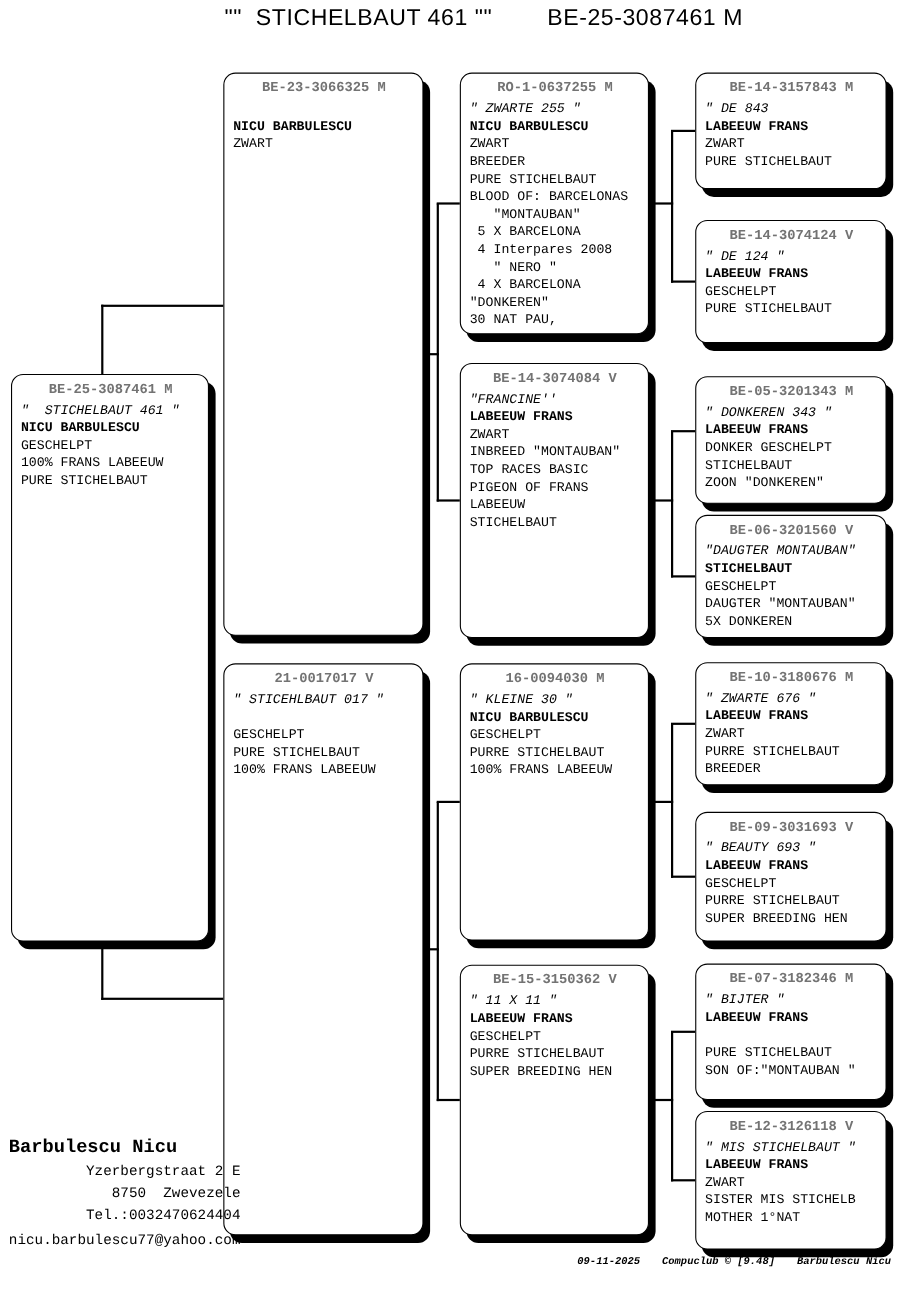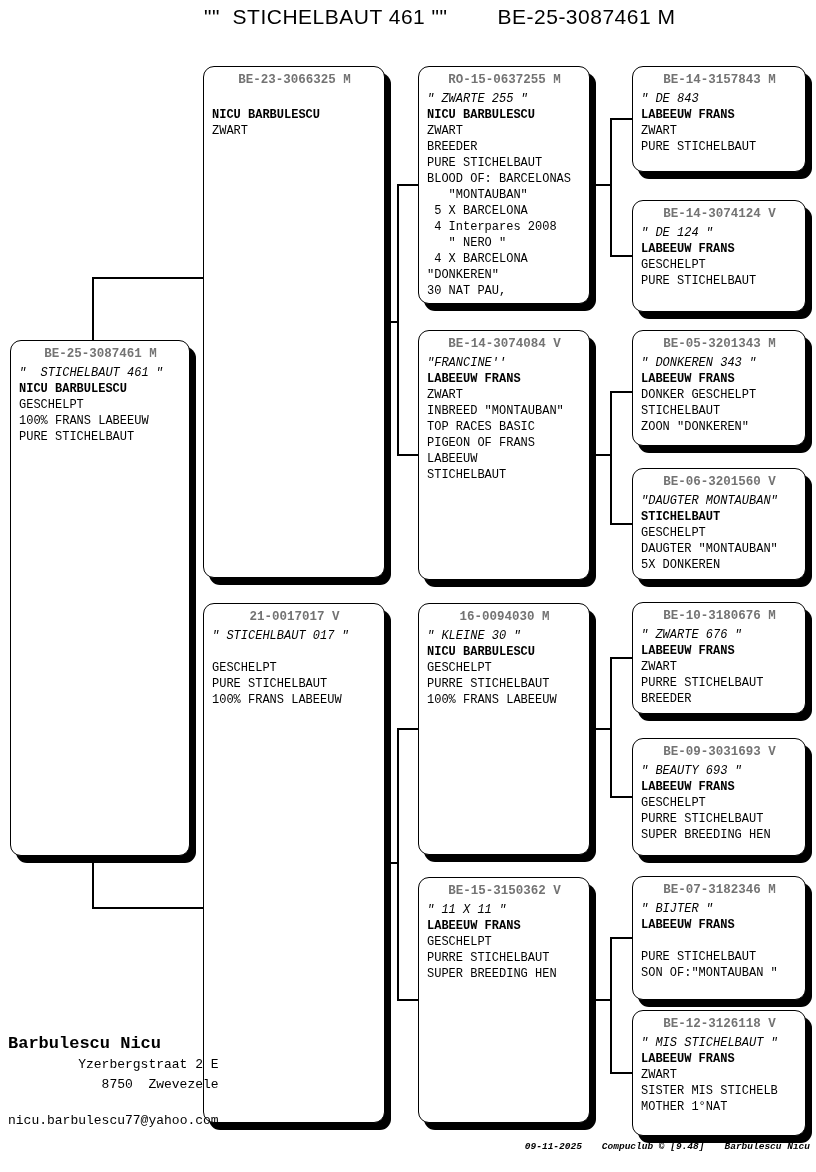--- a/index.html
+++ b/index.html
@@ -20,21 +20,21 @@
     text-align:center;color:#737373;font-weight:700;font-size:12.5px;
     line-height:15px;padding:2px 0 3px;white-space:pre;
   }
   .bline{font-size:12px;line-height:16px;white-space:pre;}
   .bline.i{font-style:italic;}
   .bline.b{font-weight:700;}
   .cl{position:absolute;background:#000;}
   .owner{position:absolute;left:8px;top:1033px;}
   .owner-name{font-weight:700;font-size:17px;line-height:22px;white-space:pre;}
   .owner-line{font-size:13px;line-height:20px;white-space:pre;text-align:right;}
-  .owner-email{font-size:13px;line-height:18px;margin-top:17px;white-space:pre;}
+  .owner-email{font-size:13px;line-height:18px;margin-top:4px;white-space:pre;}
   .footer{
     position:absolute;right:6px;top:1141px;display:flex;gap:20px;
     font-size:9.5px;font-style:italic;font-weight:700;white-space:pre;
   }
 </style>
 </head>
 <body>
 
 <div class="page-title">
   <span>""  STICHELBAUT 461 ""</span>
@@ -99,21 +99,21 @@
   <div>
       <div class="bline i">" STICEHLBAUT 017 "</div>
       <div class="bline ">&nbsp;</div>
       <div class="bline ">GESCHELPT</div>
       <div class="bline ">PURE STICHELBAUT</div>
       <div class="bline ">100% FRANS LABEEUW</div>
     </div>
 </div>
 
 <div class="pbox" style="left:418px;top:66px;width:172px;height:238px">
-  <div class="ptitle">RO-15-0637255 M</div>
+  <div class="ptitle">RO-1-0637255 M</div>
   <div>
       <div class="bline i">" ZWARTE 255 "</div>
       <div class="bline b">NICU BARBULESCU</div>
       <div class="bline ">ZWART</div>
       <div class="bline ">BREEDER</div>
       <div class="bline ">PURE STICHELBAUT</div>
       <div class="bline ">BLOOD OF: BARCELONAS</div>
       <div class="bline ">   "MONTAUBAN"</div>
       <div class="bline "> 5 X BARCELONA</div>
       <div class="bline "> 4 Interpares 2008</div>
@@ -168,21 +168,21 @@
 </div>
 <div class="pbox" style="left:632px;top:200px;width:174px;height:112px">
   <div class="ptitle">BE-14-3074124 V</div>
   <div>
       <div class="bline i">" DE 124 "</div>
       <div class="bline b">LABEEUW FRANS</div>
       <div class="bline ">GESCHELPT</div>
       <div class="bline ">PURE STICHELBAUT</div>
     </div>
 </div>
-<div class="pbox" style="left:632px;top:330px;width:174px;height:116px">
+<div class="pbox" style="left:632px;top:342px;width:174px;height:116px">
   <div class="ptitle">BE-05-3201343 M</div>
   <div>
       <div class="bline i">" DONKEREN 343 "</div>
       <div class="bline b">LABEEUW FRANS</div>
       <div class="bline ">DONKER GESCHELPT</div>
       <div class="bline ">STICHELBAUT</div>
       <div class="bline ">ZOON "DONKEREN"</div>
     </div>
 </div>
 <div class="pbox" style="left:632px;top:468px;width:174px;height:112px">
@@ -233,20 +233,21 @@
       <div class="bline ">ZWART</div>
       <div class="bline ">SISTER MIS STICHELB</div>
       <div class="bline ">MOTHER 1°NAT</div>
     </div>
 </div>
 
 <div class="owner">
   <div class="owner-name">Barbulescu Nicu</div>
   <div class="owner-line">Yzerbergstraat 2 E</div>
   <div class="owner-line">8750  Zwevezele</div>
+  <div class="owner-line">Tel.:0032470624404</div>
   <div class="owner-email">nicu.barbulescu77@yahoo.com</div>
 </div>
 
 <div class="footer">
   <span>09-11-2025</span>
   <span>Compuclub © [9.48]</span>
   <span>Barbulescu Nicu</span>
 </div>
 
 </body></html>

